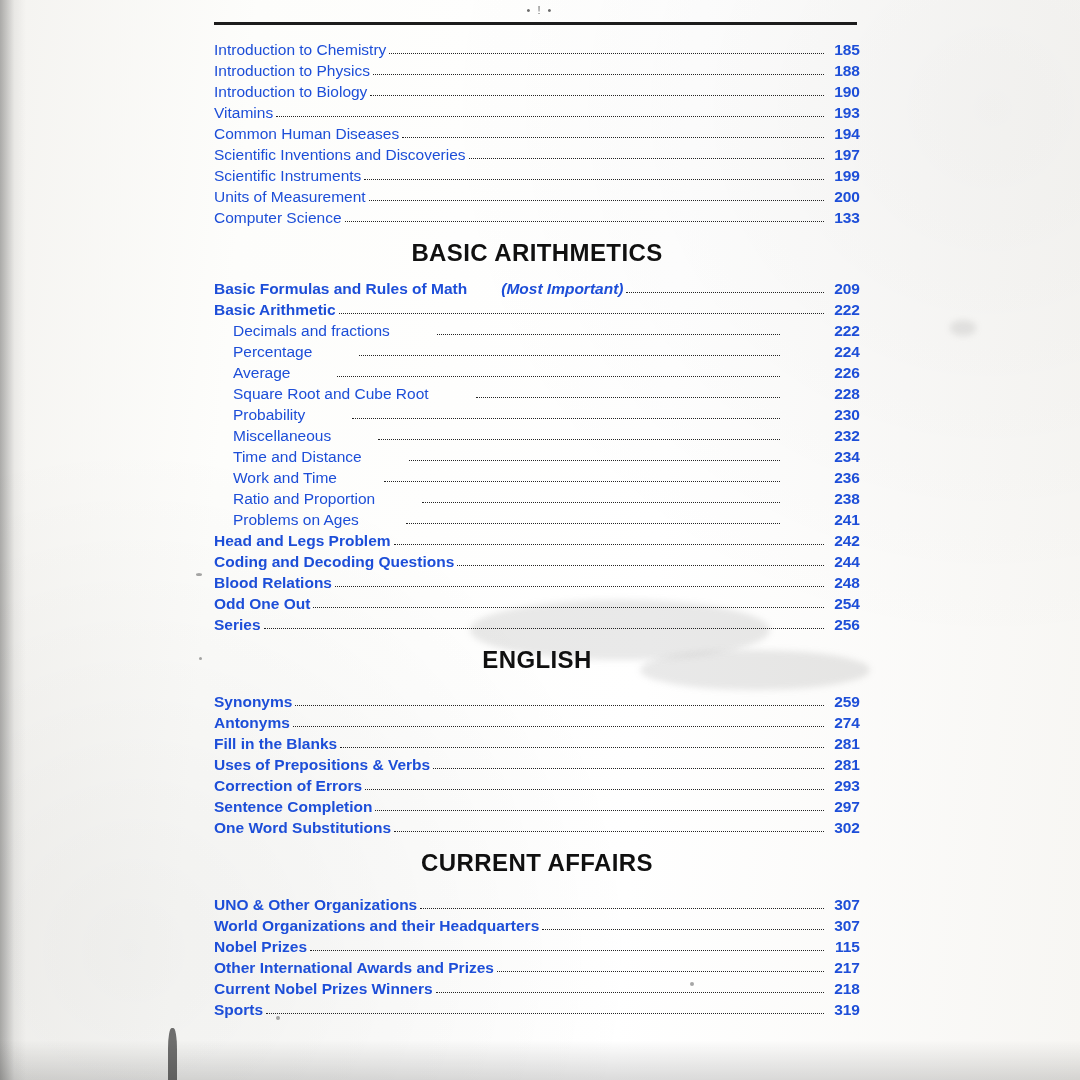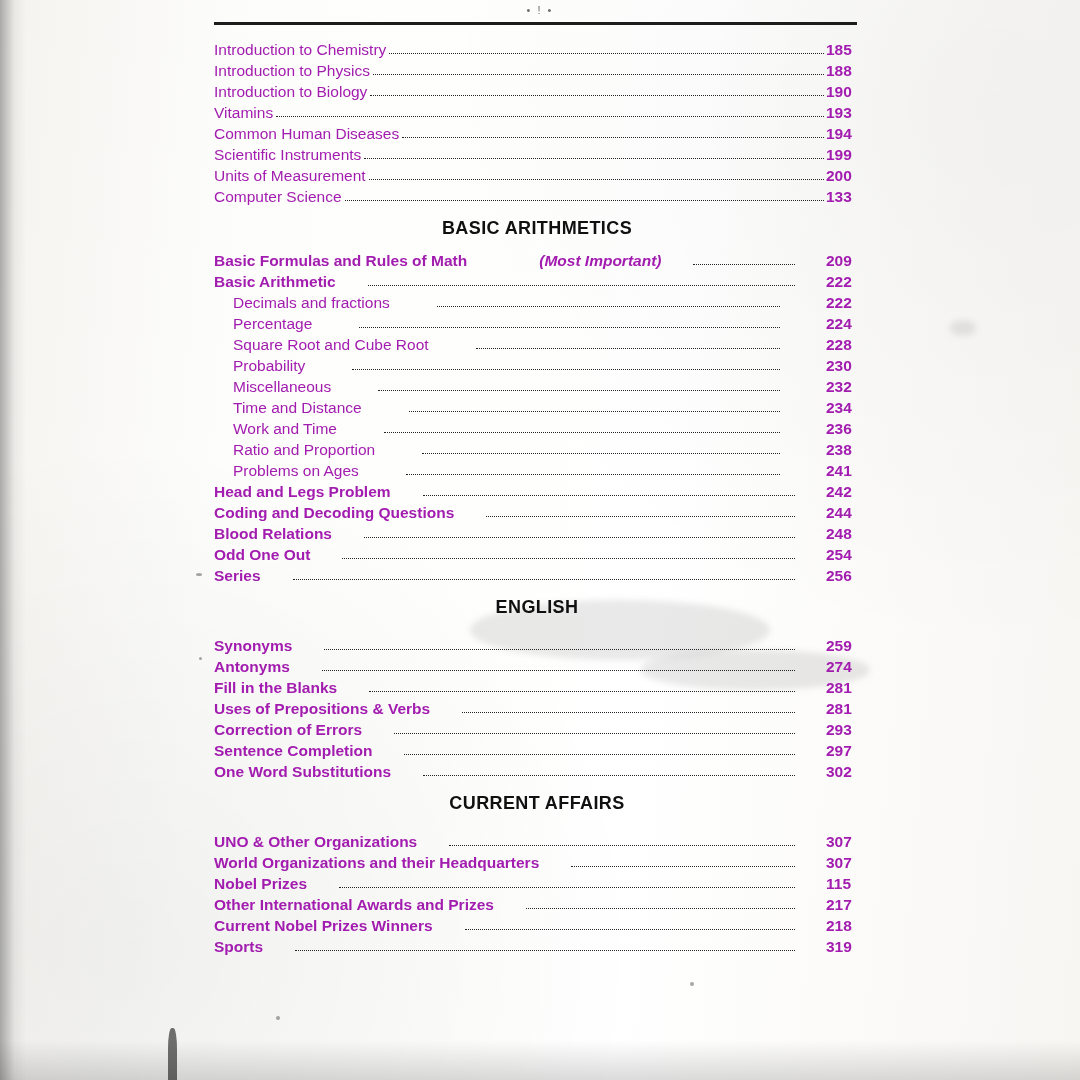--- a/index.html
+++ b/index.html
@@ -77,50 +77,50 @@
     position: absolute;
     left: 214px;
     top: 36px;
     width: 646px;
   }
 
   .row {
     display: flex;
     align-items: flex-end;
     font-size: 15.5px;
-    color: #a21caf;
+    color: #1d4ed8;
     line-height: 1.0;
     height: 21px;
     white-space: nowrap;
   }
   .row .label { flex: 0 0 auto; }
   .row .leader {
     flex: 1 1 auto;
     margin: 0 2px 3px 3px;
     border-bottom: 1.6px dotted #242424;
     min-width: 10px;
     height: 1px;
   }
   .row .pg {
     flex: 0 0 auto;
     width: 34px;
-    text-align: left;
+    text-align: right;
     font-weight: 700;
   }
 
   
   .lvl-sub { padding-left: 19px; font-weight: 400; gap: 44px; }
   .lvl-sub .pg { font-weight: 700; }
-  .lvl-main { font-weight: 700; gap: 29px; }
+  .lvl-main { font-weight: 700; }
   .lvl-plain { font-weight: 400; }
 
   .section-head {
     text-align: center;
     font-weight: 700;
-    font-size: 18px;
+    font-size: 24px;
     letter-spacing: 0.4px;
     color: #101010;
   }
 
   .gap-s { height: 8px; }
   .gap-m { height: 14px; }
 
   .em-note { font-style: italic; font-weight: 700; }
 
   .speck {
@@ -174,57 +174,67 @@
         <span class="label">Vitamins</span>
         <span class="leader"></span>
         <span class="pg">193</span>
       </div>
       <div class="row lvl-plain">
         <span class="label">Common Human Diseases</span>
         <span class="leader"></span>
         <span class="pg">194</span>
       </div>
       <div class="row lvl-plain">
+        <span class="label">Scientific Inventions and Discoveries</span>
+        <span class="leader"></span>
+        <span class="pg">197</span>
+      </div>
+      <div class="row lvl-plain">
         <span class="label">Scientific Instruments</span>
         <span class="leader"></span>
         <span class="pg">199</span>
       </div>
       <div class="row lvl-plain">
         <span class="label">Units of Measurement</span>
         <span class="leader"></span>
         <span class="pg">200</span>
       </div>
       <div class="row lvl-plain">
         <span class="label">Computer Science</span>
         <span class="leader"></span>
         <span class="pg">133</span>
       </div>
       <div class="gap-m"></div>
       <div class="section-head">BASIC ARITHMETICS</div>
       <div class="gap-s"></div>
       <div class="row lvl-main">
         <span class="label">Basic Formulas and Rules of Math</span>
-        <span class="em-note" style="margin-left: 43px;">(Most Important)</span>
+        <span class="em-note" style="margin-left: 34px;">(Most Important)</span>
         <span class="leader"></span>
         <span class="pg">209</span>
       </div>
       <div class="row lvl-main">
         <span class="label">Basic Arithmetic</span>
         <span class="leader"></span>
         <span class="pg">222</span>
       </div>
       <div class="row lvl-sub">
         <span class="label">Decimals and fractions</span>
         <span class="leader"></span>
         <span class="pg">222</span>
       </div>
       <div class="row lvl-sub">
         <span class="label">Percentage</span>
         <span class="leader"></span>
         <span class="pg">224</span>
+      </div>
+      <div class="row lvl-sub">
+        <span class="label">Average</span>
+        <span class="leader"></span>
+        <span class="pg">226</span>
       </div>
       <div class="row lvl-sub">
         <span class="label">Square Root and Cube Root</span>
         <span class="leader"></span>
         <span class="pg">228</span>
       </div>
       <div class="row lvl-sub">
         <span class="label">Probability</span>
         <span class="leader"></span>
         <span class="pg">230</span>

